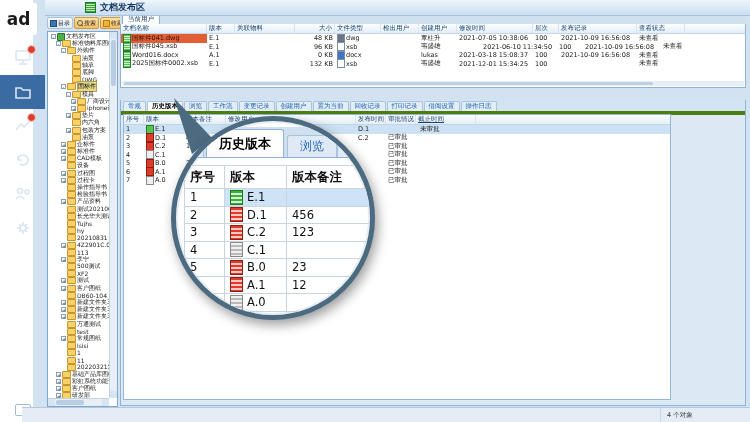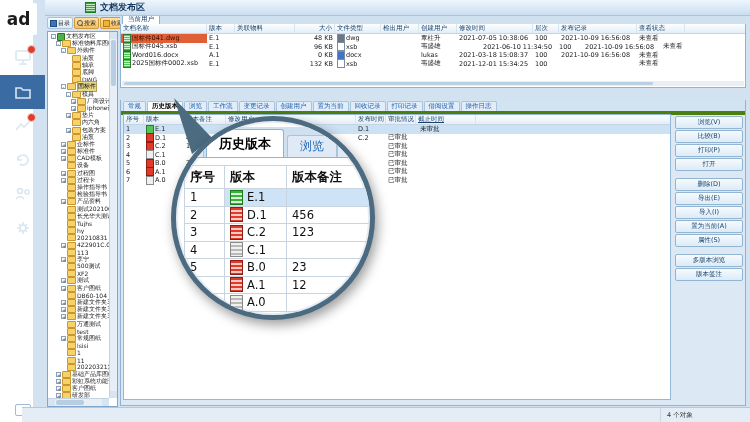--- a/index.html
+++ b/index.html
@@ -785,35 +785,20 @@
             <div class="gcell" style="width: 30px;">
               <span></span>
             </div>
             <div class="gcell" style="width: 30px;">
               <span>已审批</span>
             </div>
             <div class="gcell" style="width: 60px;"></div>
           </div>
         </div>
     </div>
-    <div class="btncol" id="btncol">
-        <div class="sbtn">浏览(V)</div>
-        <div class="sbtn">比较(B)</div>
-        <div class="sbtn">打印(P)</div>
-        <div class="sbtn">打开</div>
-        <div class="btn-gap"></div>
-        <div class="sbtn">删除(D)</div>
-        <div class="sbtn">导出(E)</div>
-        <div class="sbtn">导入(I)</div>
-        <div class="sbtn">置为当前(A)</div>
-        <div class="sbtn">属性(S)</div>
-        <div class="btn-gap"></div>
-        <div class="sbtn">多版本浏览</div>
-        <div class="sbtn">版本签注</div>
-      </div>
   </div>
 </div>
 
 <div class="statusbar">
   <div class="seg" style="flex:1;border-left:none;"></div>
   <div class="seg" style="width:90px;">4 个对象</div>
 </div>
 
 <div class="mag-tail">
   <svg width="70" height="70">

